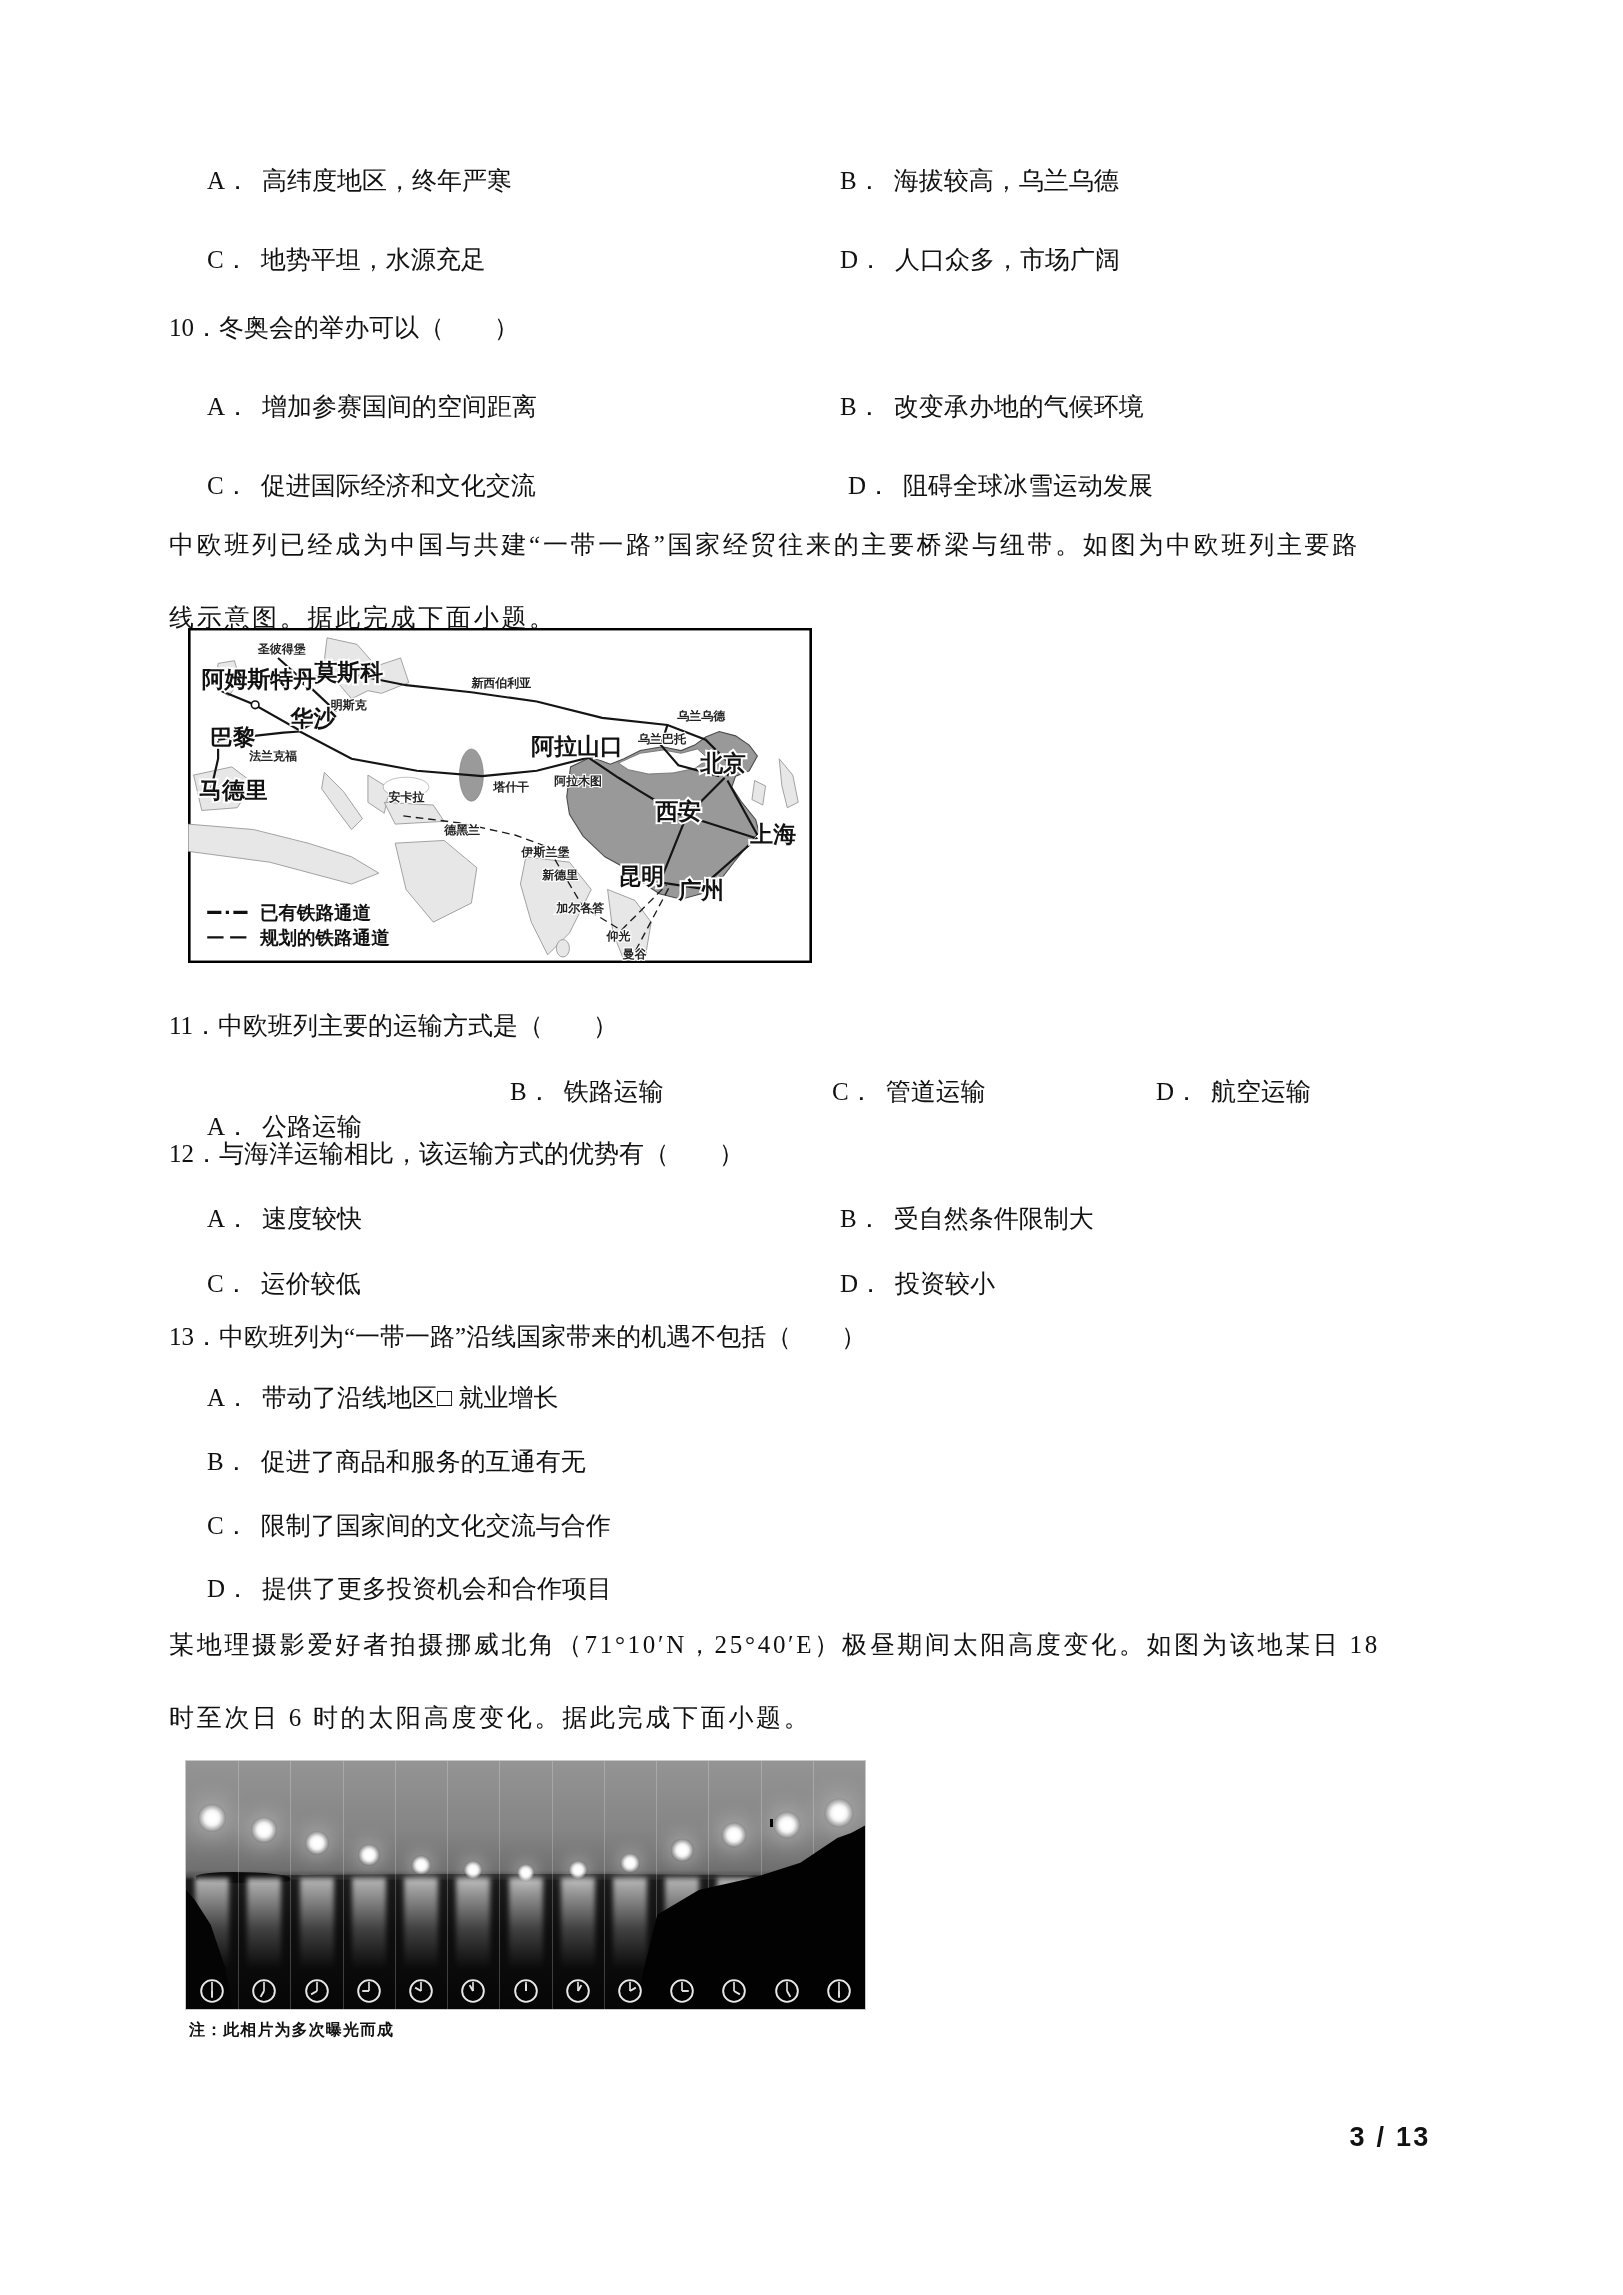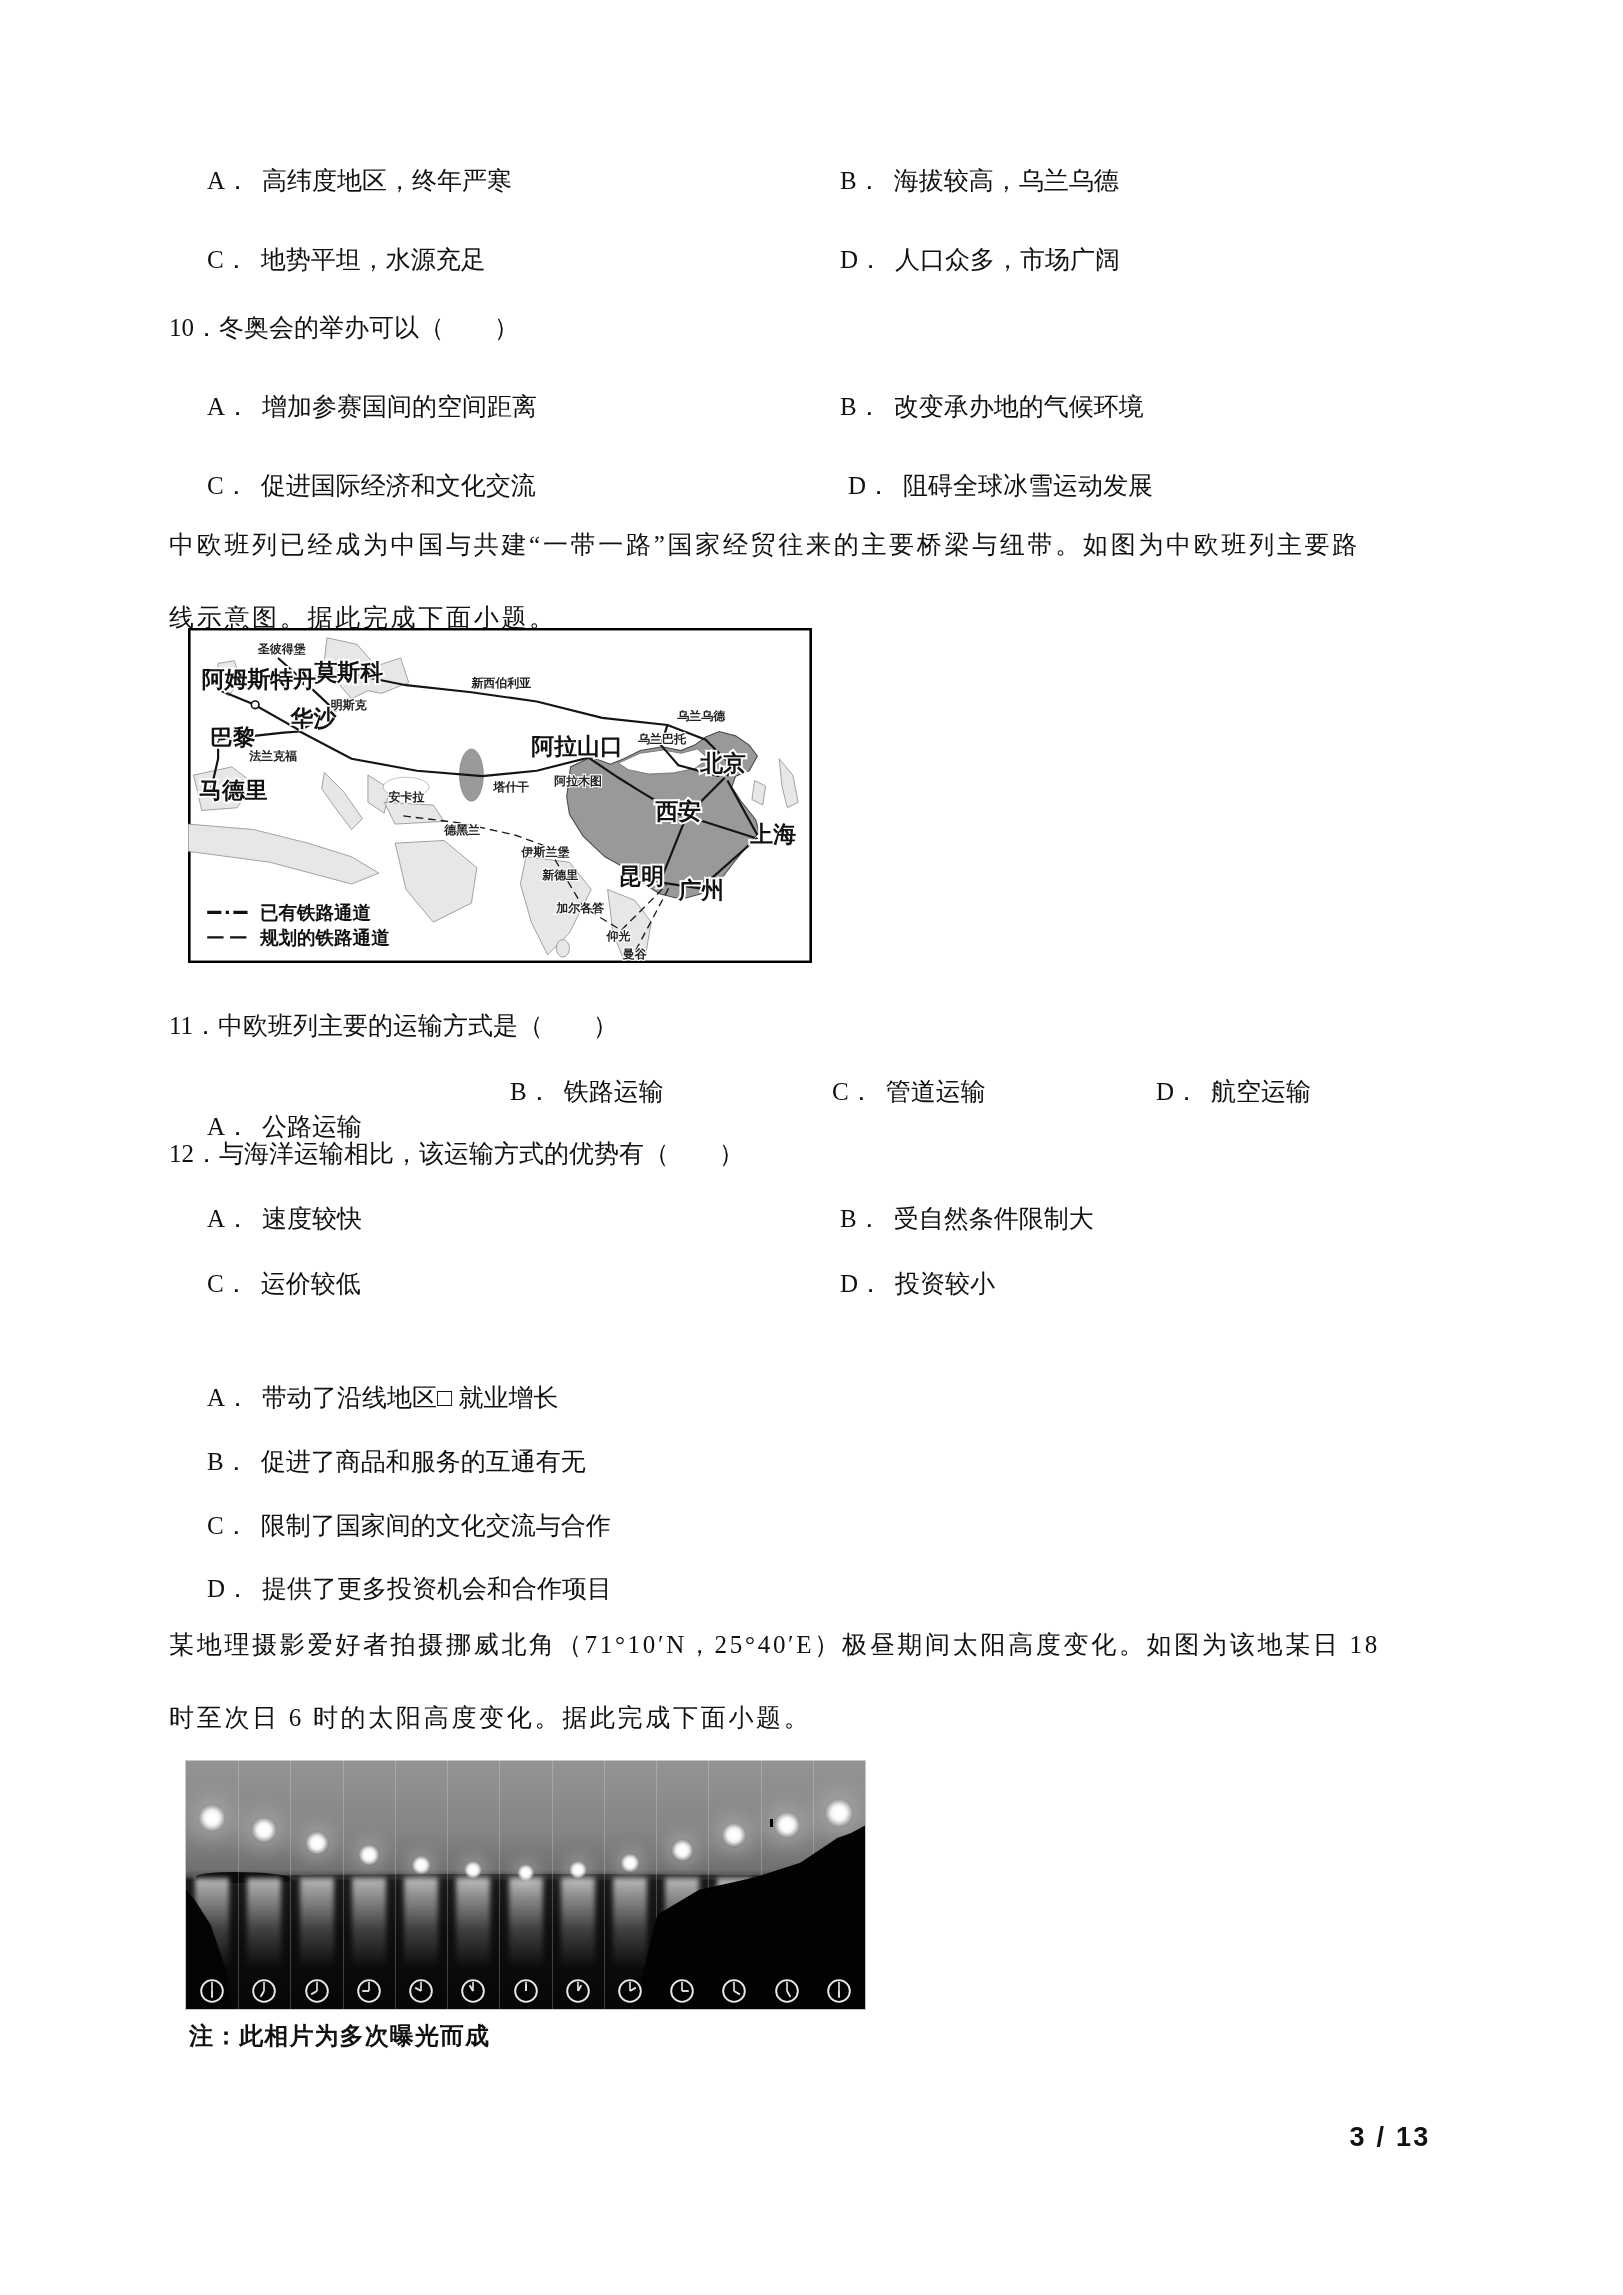--- a/index.html
+++ b/index.html
@@ -27,21 +27,21 @@
        background:radial-gradient(circle,#ffffff 0 22%,rgba(255,255,255,.9) 38%,rgba(255,255,255,0) 72%);}
   .refl{position:absolute;transform:translateX(-50%);top:47%;height:37%;width:34px;filter:blur(2.7px);
         background:linear-gradient(180deg,rgba(255,255,255,.8),rgba(255,255,255,.25) 55%,rgba(255,255,255,0));}
   .cliff-right{position:absolute;right:0;top:0;width:34%;height:100%;background:#020202;
         clip-path:polygon(100% 26%,100% 100%,0 100%,10% 62%,28% 52%,52% 47%,72% 41%,88% 31%,94% 29%);}
   .cliff-left{position:absolute;left:0;top:0;width:13%;height:100%;background:#040404;
         clip-path:polygon(0 52%,10% 56%,28% 66%,45% 84%,52% 100%,0 100%);}
   .beacon{position:absolute;right:13.5%;top:23.5%;width:3.3px;height:7.6px;background:#050505;}
   .clock{position:absolute;transform:translateX(-50%);bottom:2.2%;width:26px;height:26px;}
   .caption{position:absolute;left:189px;top:2020px;font-family:"Liberation Sans","DejaVu Sans",sans-serif;
-           font-size:24px;font-weight:bold;letter-spacing:1.1px;}
+           font-size:16px;font-weight:bold;letter-spacing:1.1px;}
   .pagenum{position:absolute;left:1330px;top:2122px;width:120px;text-align:center;
            font-family:"Liberation Sans","DejaVu Sans",sans-serif;font-size:27px;font-weight:bold;letter-spacing:2.2px;}
 </style>
 </head>
 <body>
 
 <div class="page">
 
   <div class="row" style="top:164px;left:0;">
     <span class="opt" style="left:207px;"><span class="opt-letter">A．</span><span>高纬度地区，终年严寒</span></span>
@@ -162,20 +162,23 @@
   </div>
   <div class="row" style="top:1202px;left:0;">
     <span class="opt" style="left:207px;"><span class="opt-letter">A．</span><span>速度较快</span></span>
     <span class="opt" style="left:840px;"><span class="opt-letter">B．</span><span>受自然条件限制大</span></span>
   </div>
   <div class="row" style="top:1267px;left:0;">
     <span class="opt" style="left:207px;"><span class="opt-letter">C．</span><span>运价较低</span></span>
     <span class="opt" style="left:840px;"><span class="opt-letter">D．</span><span>投资较小</span></span>
   </div>
 
+  <div class="row" style="top:1320px;left:169px;">
+    <span class="qnum">13．</span><span>中欧班列为“一带一路”沿线国家带来的机遇不包括（　　）</span>
+  </div>
   <div class="row" style="top:1381px;left:207px;"><span class="opt-letter">A．</span><span>带动了沿线地区□ 就业增长</span></div>
   <div class="row" style="top:1445px;left:207px;"><span class="opt-letter">B．</span><span>促进了商品和服务的互通有无</span></div>
   <div class="row" style="top:1509px;left:207px;"><span class="opt-letter">C．</span><span>限制了国家间的文化交流与合作</span></div>
   <div class="row" style="top:1572px;left:207px;"><span class="opt-letter">D．</span><span>提供了更多投资机会和合作项目</span></div>
 
   <div class="row para" style="top:1628px;left:169px;">某地理摄影爱好者拍摄挪威北角（71°10′N，25°40′E）极昼期间太阳高度变化。如图为该地某日 18</div>
   <div class="row para" style="top:1701px;left:169px;">时至次日 6 时的太阳高度变化。据此完成下面小题。</div>
 
   <div class="photo">
     <div class="shoreline"></div>

